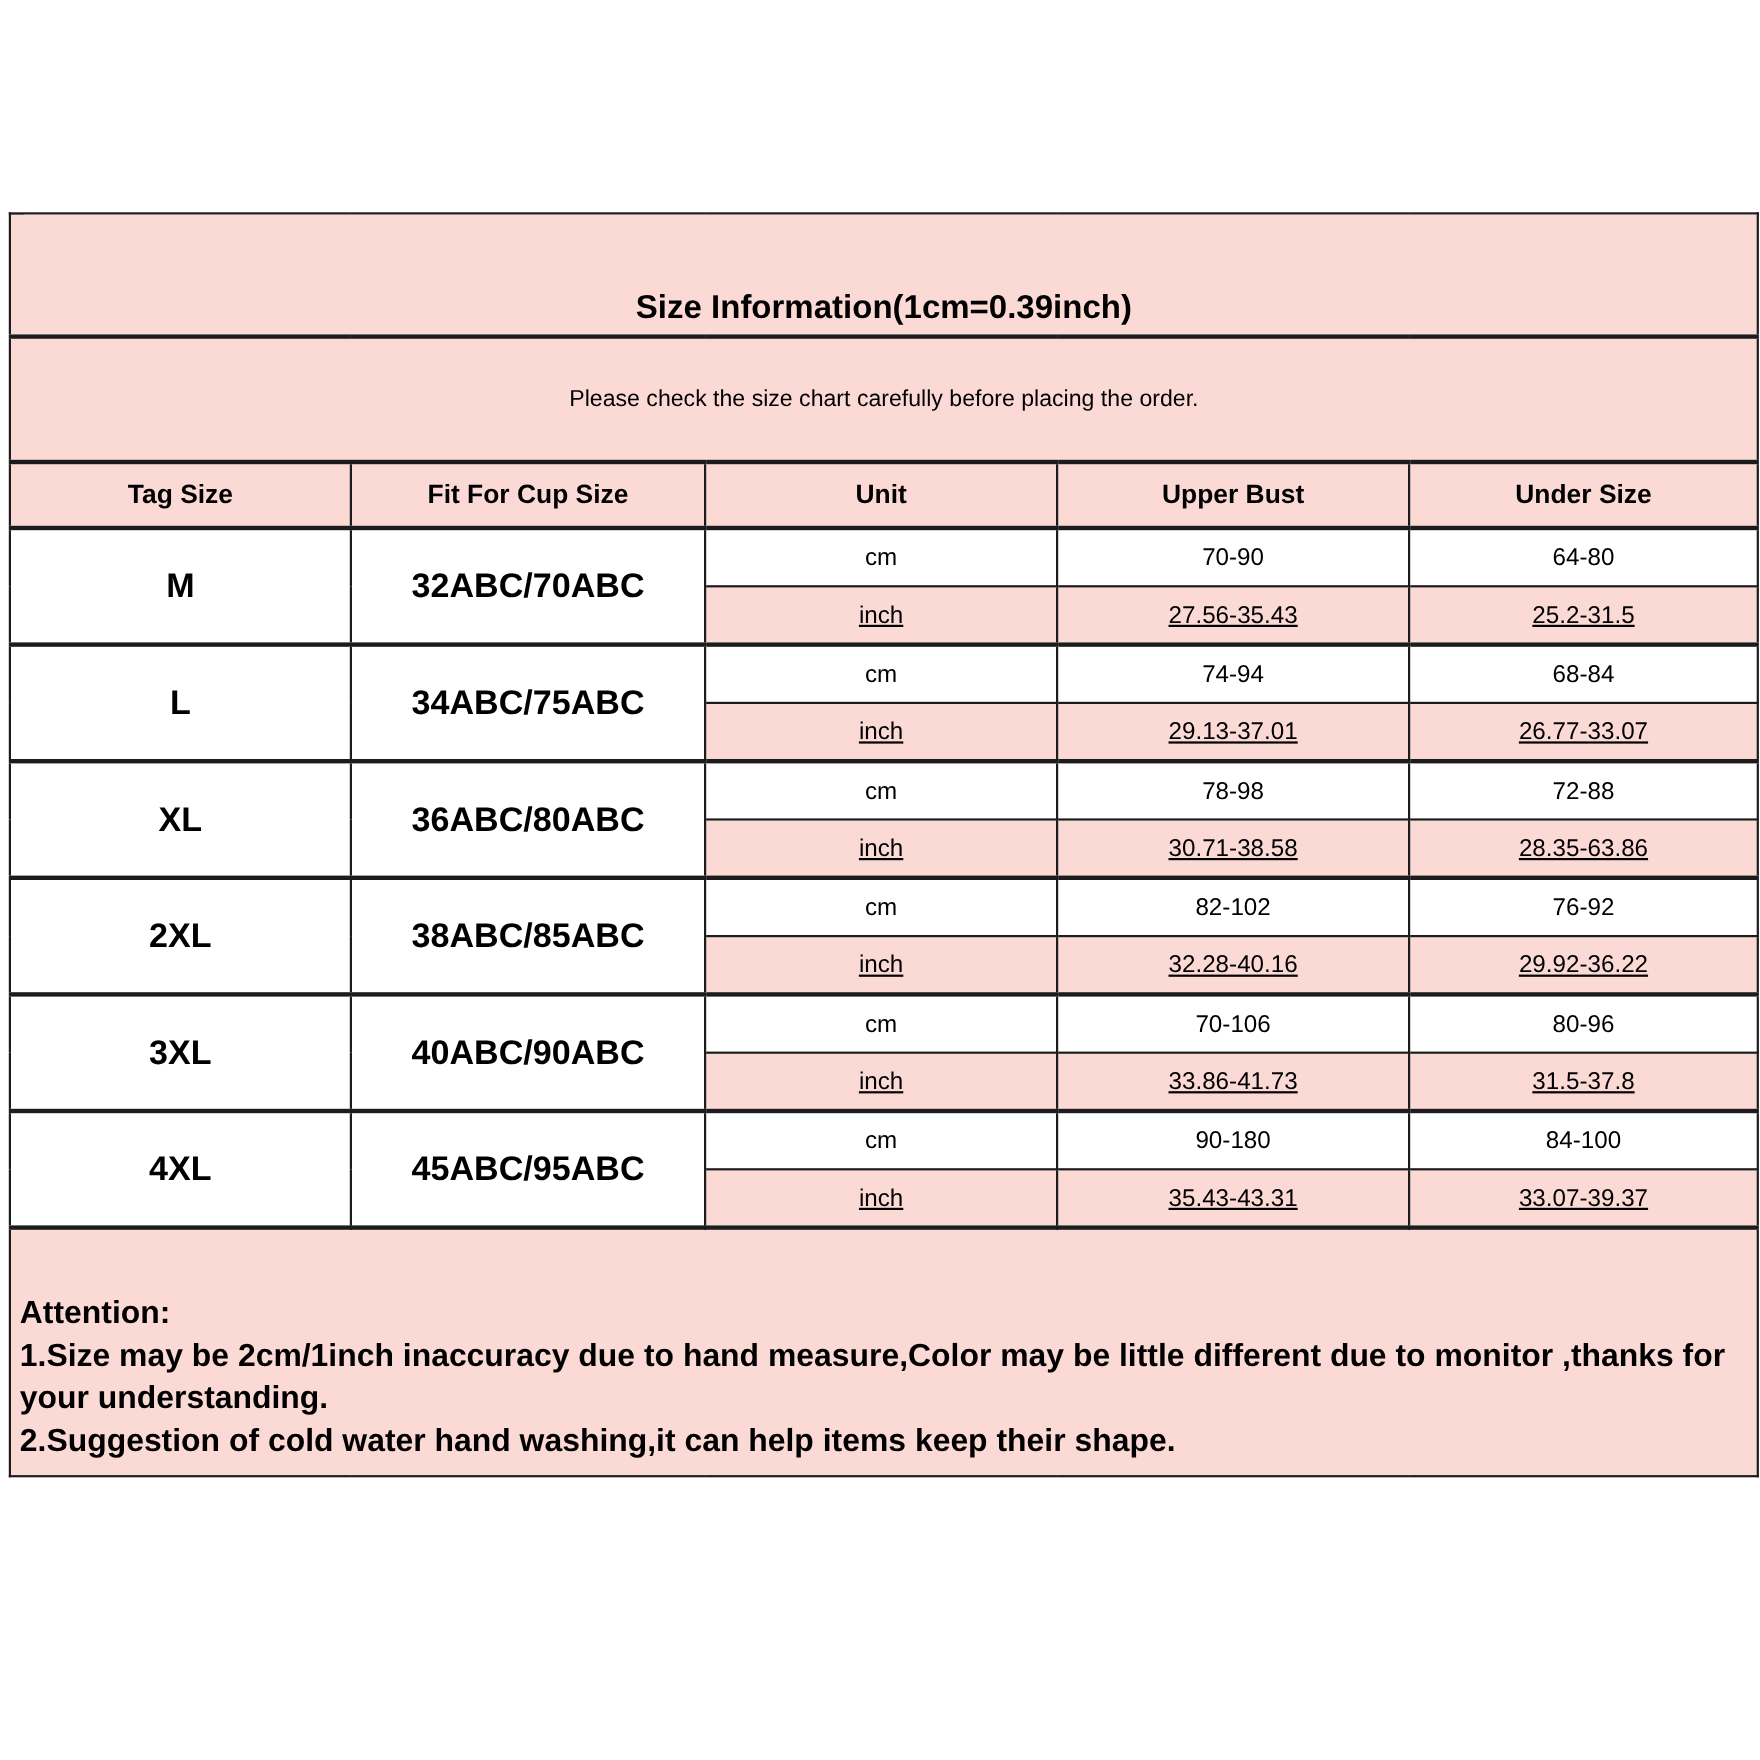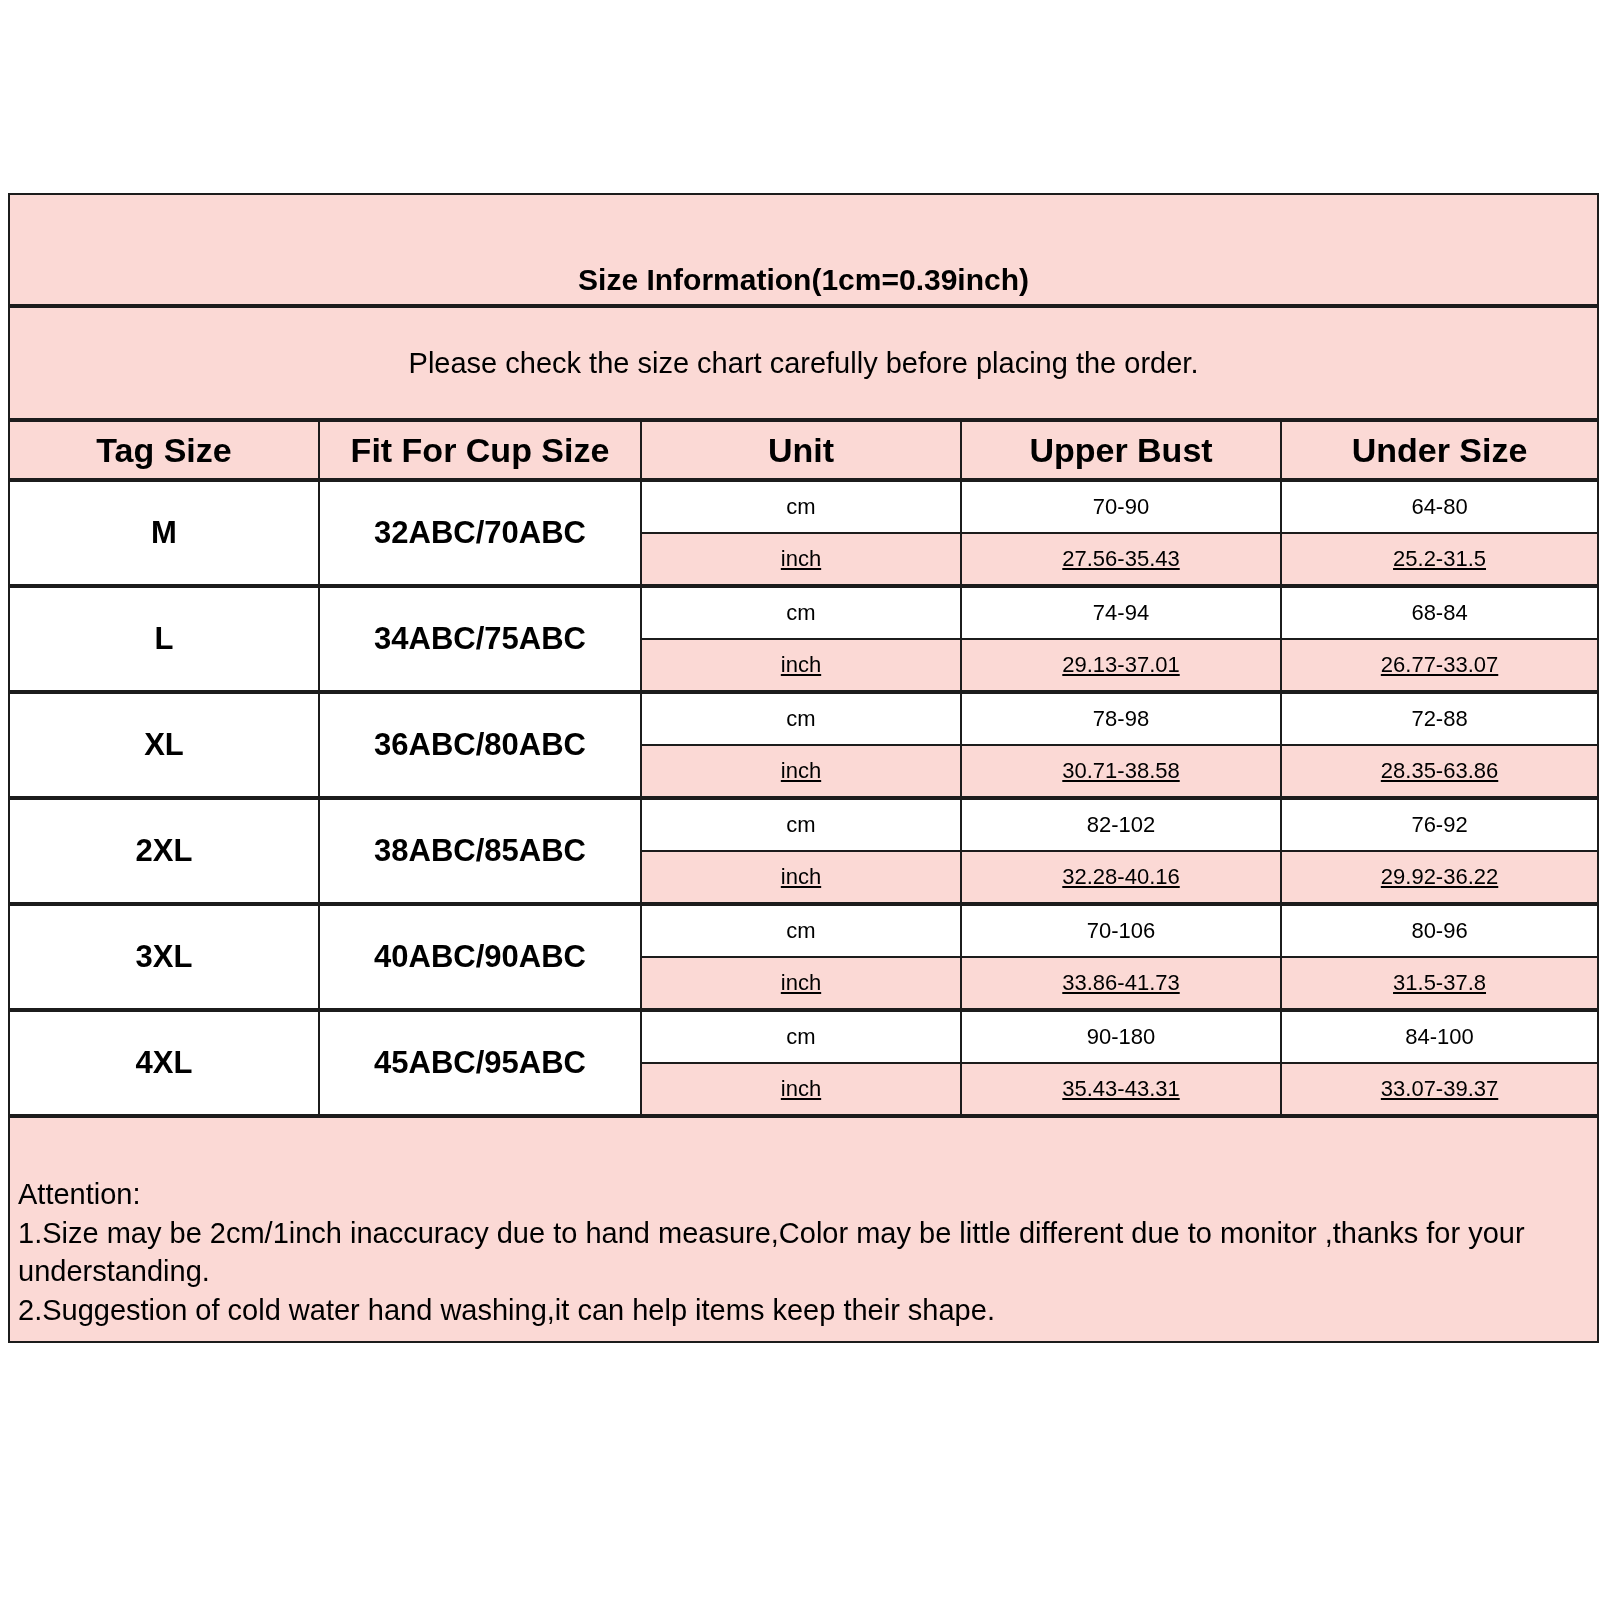--- a/index.html
+++ b/index.html
@@ -41,46 +41,47 @@
     background:var(--pink);
     font-weight:bold;
     font-size:30px;
     vertical-align:bottom;
     padding-bottom:6px;
   }
   tr.row-subtitle td{
     height:114px;
     background:var(--pink);
     border-top:4px solid var(--line);
-    font-size:29px;
+    font-size:21px;
   }
   tr.row-header th{
     height:60px;
     background:var(--pink);
     border-top:4px solid var(--line);
     font-weight:bold;
-    font-size:34px;
+    font-size:24px;
   }
   tr.cm-row td{ height:53px; background:#fff; }
   tr.cm-row td{ border-top:4px solid var(--line); }
   tr.inch-row td{ height:53px; background:var(--pink); border-top:2px solid var(--line);text-decoration:underline; }
   td.tag-cell, td.cup-cell{
     background:#fff;
     font-weight:bold;
     font-size:31px;
   }
   tr.row-attention td{
     height:226px;
     background:var(--pink);
     border-top:4px solid var(--line);
     text-align:left;
     vertical-align:bottom;
     font-size:29px;
     line-height:38.5px;
     padding:0 24px 12px 8px;
+    font-weight:bold;
   }
   .err-triangle{
     position:absolute;
     left:10px;
     top:195px;
     width:0;height:0;
     border-top:12px solid var(--green);
     border-right:12px solid transparent;
   }
 </style>

